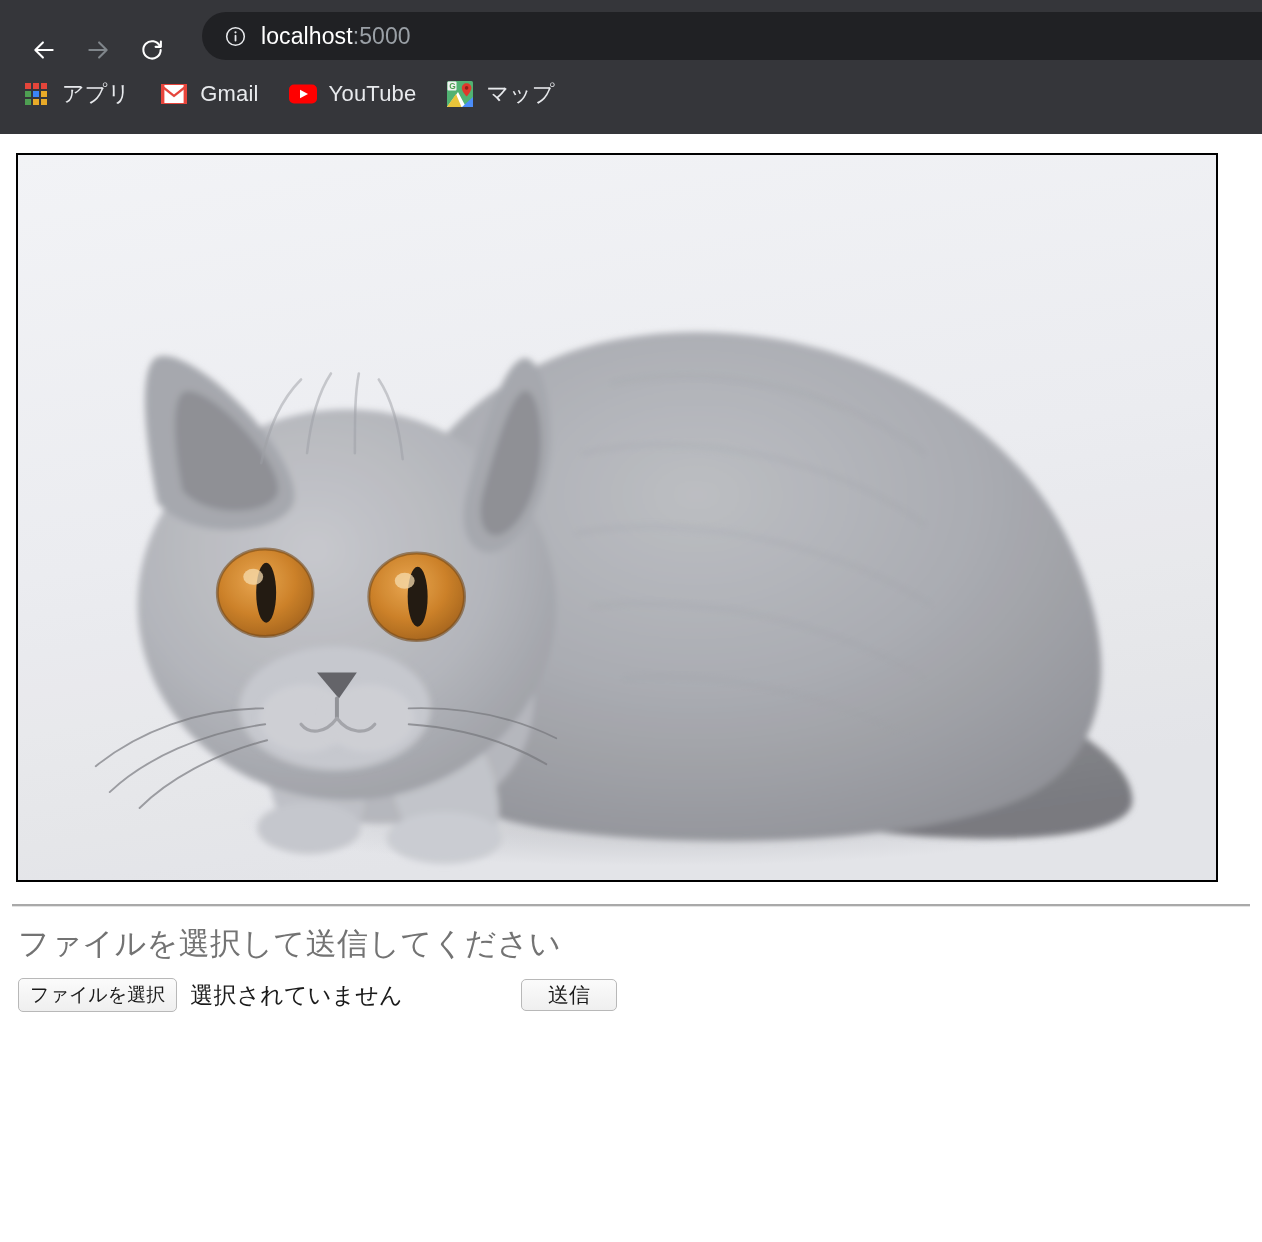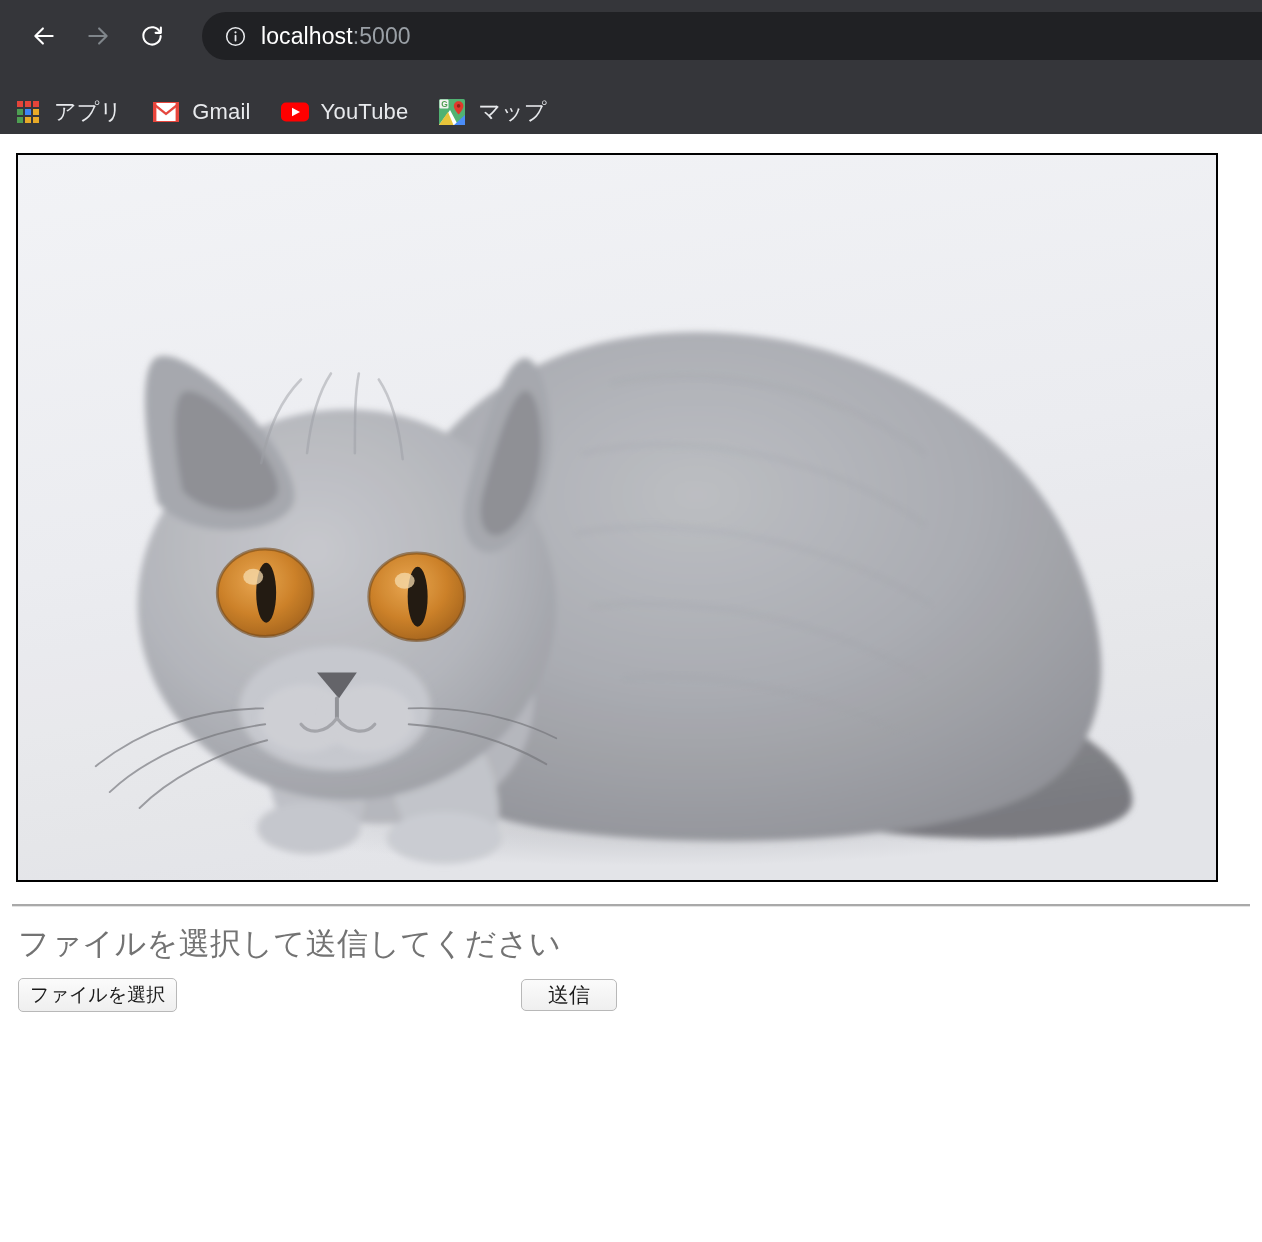--- a/index.html
+++ b/index.html
@@ -17,21 +17,21 @@
     height: 134px;
     background: #35363a;
     position: relative;
   }
 
   #nav-row {
     position: absolute;
     left: 0; top: 0;
     width: 1262px; height: 72px;
     display: flex;
-    align-items: center;
+    align-items: flex-end;
   }
 
   .nav-btn {
     width: 44px; height: 44px;
     margin-left: 10px;
     display: flex; align-items: center; justify-content: center;
     border-radius: 50%;
     cursor: pointer;
     flex: 0 0 auto;
   }
@@ -63,22 +63,22 @@
   }
   #url-text .host { color: #ffffff; }
   #url-text .port { color: #9aa0a6; }
 
   
   #bookmarks-bar {
     position: absolute;
     left: 0; top: 74px;
     width: 1102px; height: 58px;
     display: flex;
-    align-items: flex-end;
-    padding-left: 4px;
+    align-items: flex-start;
+    padding-left: 12px;
   }
   .bookmark {
     display: flex;
     align-items: center;
     height: 40px;
     padding: 0 10px;
     margin-right: 10px;
     border-radius: 4px;
     cursor: pointer;
     flex: 0 0 auto;
@@ -410,17 +410,18 @@
     </svg>
   </div>
 
 
   <hr id="divider">
 
   <div id="form-block">
     <div id="form-title">ファイルを選択して送信してください</div>
     <div id="file-row">
       <button class="ui-button" id="choose-file-button">ファイルを選択</button>
+      <span id="no-file-text">選択されていません</span>
       <button class="ui-button" id="submit-button">送信</button>
     </div>
   </div>
 
 </div>
 
 </body></html>

